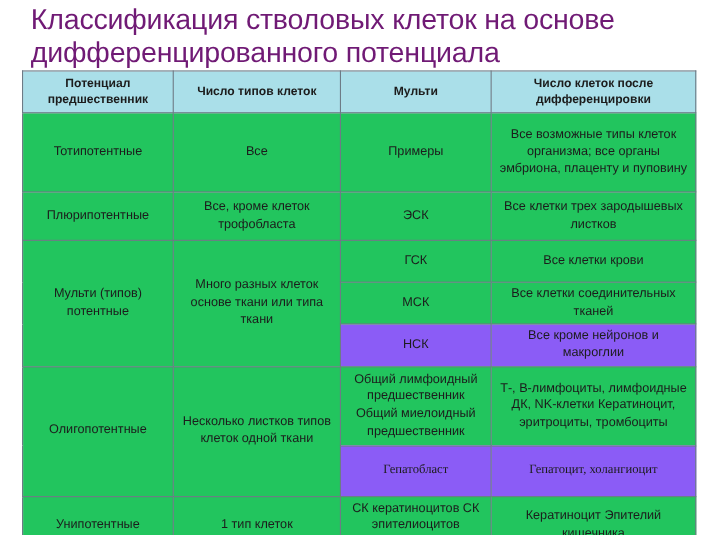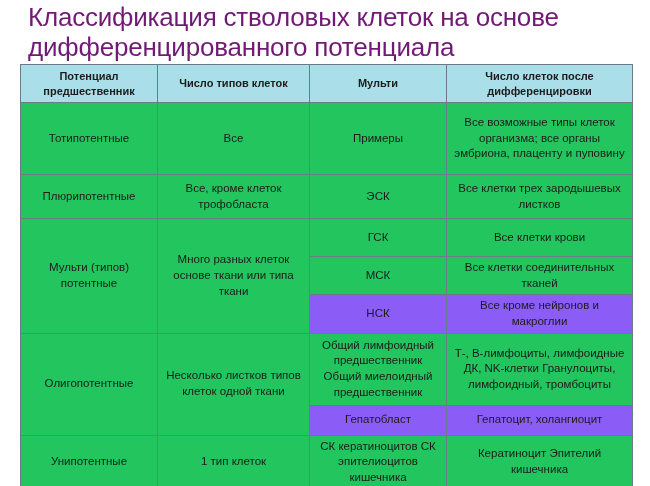--- a/index.html
+++ b/index.html
@@ -70,21 +70,21 @@
   }
 
   table.stemcell-table td.shaded {
     background: #8b5cf6;
   }
 
   .row-tot td { height: 72px; }
   .row-plu td { height: 44px; }
   .row-multi td { height: 38px; }
   .row-oligo td { height: 72px; }
-  .row-oligo2 td { height: 30px; }
+  .row-oligo2 td { height: 46px; font-family: Liberation Serif, serif; }
   .row-uni td { height: 52px; }
 </style>
 </head>
 <body>
 
 <div id="page-title">Классификация стволовых клеток на основе дифференцированного потенциала</div>
 
 <div id="table-wrap">
   <table class="stemcell-table">
     <colgroup>
@@ -128,21 +128,21 @@
       </tr>
       <tr class="row-multi">
         <td class="shaded">НСК</td>
         <td class="shaded">Все кроме нейронов и макроглии</td>
       </tr>
 
       <tr class="row-oligo">
         <td rowspan="2">Олигопотентные</td>
         <td rowspan="2">Несколько листков типов клеток одной ткани</td>
         <td>Общий лимфоидный предшественник Общий миелоидный предшественник</td>
-        <td>Т-, В-лимфоциты, лимфоидные ДК, NK-клетки Гранулоциты, лимфоидный, тромбоциты</td>
+        <td>Т-, В-лимфоциты, лимфоидные ДК, NK-клетки Кератиноцит, эритроциты, тромбоциты</td>
       </tr>
       <tr class="row-oligo2">
         <td class="shaded">Гепатобласт</td>
         <td class="shaded">Гепатоцит, холангиоцит</td>
       </tr>
 
       <tr class="row-uni">
         <td>Унипотентные</td>
         <td>1 тип клеток</td>
         <td>СК кератиноцитов СК эпителиоцитов кишечника</td>

